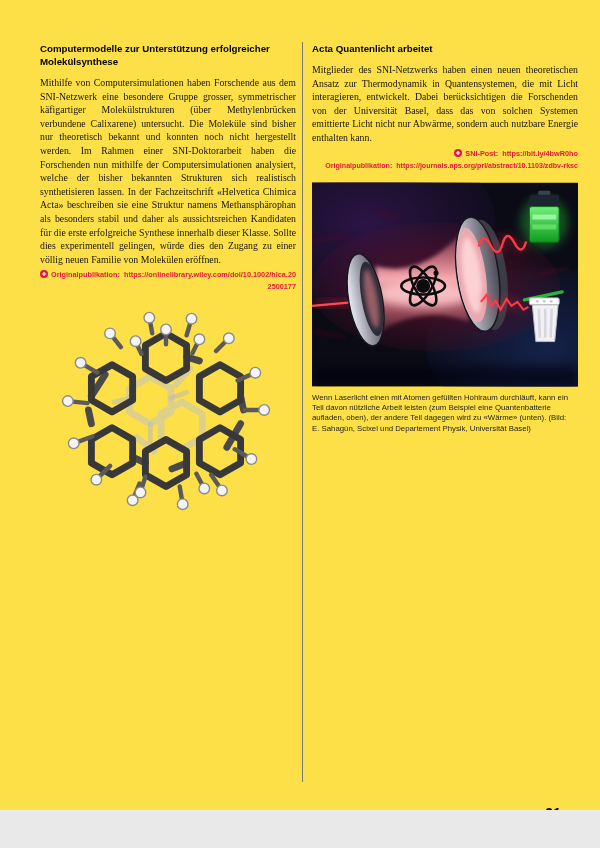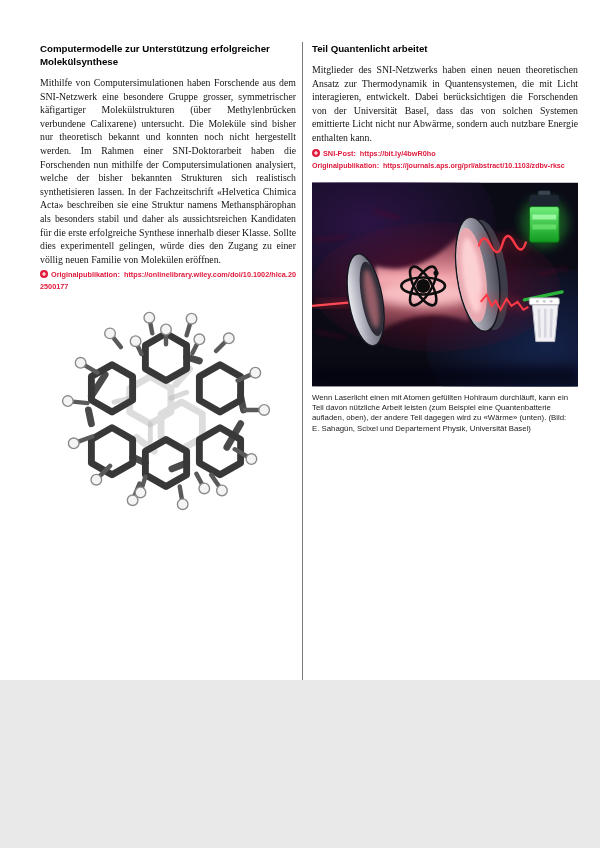--- a/index.html
+++ b/index.html
@@ -1,24 +1,24 @@
 <!DOCTYPE html>
 <html><head>
 <meta charset="utf-8">
 <style>
   html,body{margin:0;padding:0;background:#e9e9e9;}
-  .page{position:relative;width:600px;height:680px;background:#ffffff;overflow:hidden;
+  .page{position:relative;width:600px;height:810px;background:#fde047;overflow:hidden;
         font-family:"Liberation Sans",sans-serif;color:#1a1a1a;}
   .col{position:absolute;top:42px;}
   .col-left{left:40px;width:256px;}
   .col-right{left:312px;width:266px;}
   .divider{position:absolute;left:302px;top:42px;width:1px;height:740px;background:#787878;}
   h2.headline{margin:0 0 4px 0;font:700 9.7px/13px "Liberation Sans",sans-serif;color:#000;}
   p.body{margin:8px 0 3px 0;font:9.8px/13.6px "Liberation Serif",serif;text-align:justify;color:#141414;}
-  .publink{margin:2px 0 0 0;font:700 7.3px/11.5px "Liberation Sans",sans-serif;color:#e01a3c;word-break:break-all;}
+  .publink{margin:2px 0 0 0;font:700 7.3px/11.5px "Liberation Sans",sans-serif;color:#e01a3c;word-break:break-all;text-align:right;}
   .publink .lbl{margin-right:4px;}
   .publink .bullet{display:inline-block;width:8px;height:8px;vertical-align:-1px;margin-right:3px;}
   .nowrap{white-space:nowrap;word-break:normal;font-size:7.1px;}
   .figure{display:block;line-height:0;}
   .figure-molecule{margin:8px 0 0 0;}
   .figure-quantum{margin:9px 0 0 0;}
   .caption{margin:6px 8px 0 0;font:7.8px/10.4px "Liberation Sans",sans-serif;color:#222;}
   .footer{position:absolute;top:807px;right:40px;font:8.3px/12px "Liberation Sans",sans-serif;color:#222;}
   .footer .pagenum{font-weight:700;color:#000;margin-left:10px;font-size:14px;font-style:italic;}
   svg{display:block;}
@@ -93,21 +93,21 @@
               <circle cx="165" cy="192" r="5.4"></circle>
           </g>
         </g>
       </svg>
     </div>
   </div>
 
   <div class="divider"></div>
 
   <div class="col col-right">
-    <h2 class="headline">Teil Quantenlicht arbeitet</h2>
+    <h2 class="headline">Acta Quantenlicht arbeitet</h2>
     <p class="body">Mitglieder des SNI-Netzwerks haben einen neuen theoretischen Ansatz zur Thermodynamik in Quantensystemen, die mit Licht interagieren, entwickelt. Dabei berücksichtigen die Forschenden von der Universität Basel, dass das von solchen Systemen emittierte Licht nicht nur Abwärme, sondern auch nutzbare Energie enthalten kann.</p>
 
     <div class="publink">
       <span class="bullet">
         <svg width="8" height="8" viewBox="0 0 10 10">
             <circle cx="5" cy="5" r="5" fill="#e01a3c"></circle>
             <path d="M5 2.4v5.2M2.4 5h5.2" stroke="#fff" stroke-width="1.5"></path>
           </svg>
       </span><span class="lbl">SNI-Post:</span><span>https://bit.ly/4bwR0ho</span>
     </div>

